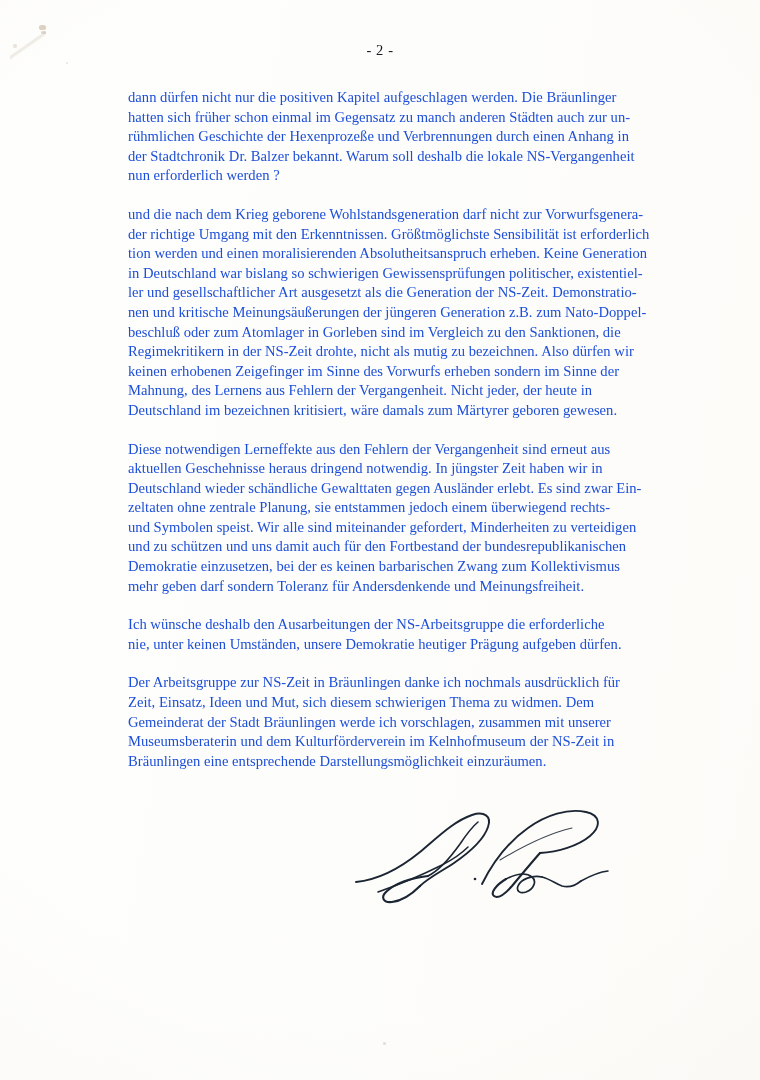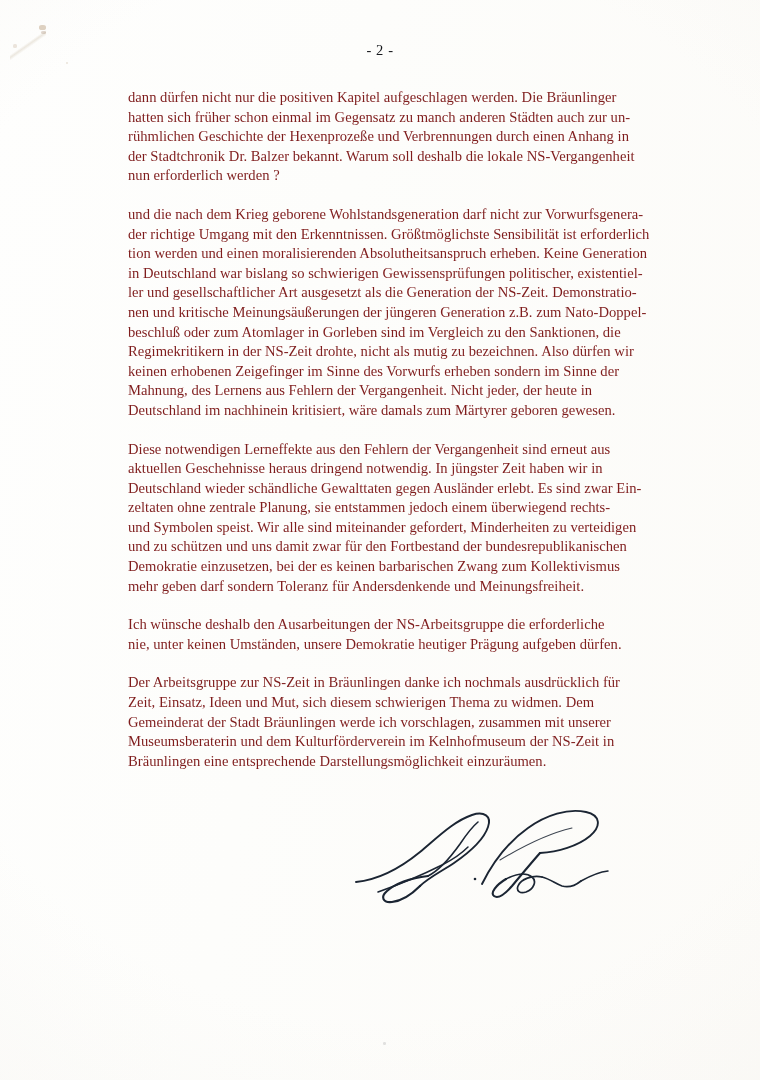--- a/index.html
+++ b/index.html
@@ -39,21 +39,21 @@
   .body-text {
     position: absolute;
     top: 88px;
     left: 128px;
     width: 542px;
   }
   .para {
     margin: 0 0 19px 0;
     font-size: 14.6px;
     line-height: 19.6px;
-    color: #7f1d1d;
+    color: #1d4ed8;
     letter-spacing: 0.02px;
   }
   .para .ln {
     display: block;
     white-space: pre;
   }
   
   .signature-area {
     position: absolute;
     left: 350px;
@@ -115,30 +115,30 @@
       <span class="ln">und die nach dem Krieg geborene Wohlstandsgeneration darf nicht zur Vorwurfsgenera-</span>
       <span class="ln">der richtige Umgang mit den Erkenntnissen. Größtmöglichste Sensibilität ist erforderlich</span>
       <span class="ln">tion werden und einen moralisierenden Absolutheitsanspruch erheben. Keine Generation</span>
       <span class="ln">in Deutschland war bislang so schwierigen Gewissensprüfungen politischer, existentiel-</span>
       <span class="ln">ler und gesellschaftlicher Art ausgesetzt als die Generation der NS-Zeit. Demonstratio-</span>
       <span class="ln">nen und kritische Meinungsäußerungen der jüngeren Generation z.B. zum Nato-Doppel-</span>
       <span class="ln">beschluß oder zum Atomlager in Gorleben sind im Vergleich zu den Sanktionen, die</span>
       <span class="ln">Regimekritikern in der NS-Zeit drohte, nicht als mutig zu bezeichnen. Also dürfen wir</span>
       <span class="ln">keinen erhobenen Zeigefinger im Sinne des Vorwurfs erheben sondern im Sinne der</span>
       <span class="ln">Mahnung, des Lernens aus Fehlern der Vergangenheit. Nicht jeder, der heute in</span>
-      <span class="ln">Deutschland im nachhinein kritisiert, wäre damals zum Märtyrer geboren gewesen.</span>
+      <span class="ln">Deutschland im bezeichnen kritisiert, wäre damals zum Märtyrer geboren gewesen.</span>
     </p>
 
     <p class="para">
       <span class="ln">Diese notwendigen Lerneffekte aus den Fehlern der Vergangenheit sind erneut aus</span>
       <span class="ln">aktuellen Geschehnisse heraus dringend notwendig. In jüngster Zeit haben wir in</span>
       <span class="ln">Deutschland wieder schändliche Gewalttaten gegen Ausländer erlebt. Es sind zwar Ein-</span>
       <span class="ln">zeltaten ohne zentrale Planung, sie entstammen jedoch einem überwiegend rechts-</span>
       <span class="ln">und Symbolen speist. Wir alle sind miteinander gefordert, Minderheiten zu verteidigen</span>
-      <span class="ln">und zu schützen und uns damit zwar für den Fortbestand der bundesrepublikanischen</span>
+      <span class="ln">und zu schützen und uns damit auch für den Fortbestand der bundesrepublikanischen</span>
       <span class="ln">Demokratie einzusetzen, bei der es keinen barbarischen Zwang zum Kollektivismus</span>
       <span class="ln">mehr geben darf sondern Toleranz für Andersdenkende und Meinungsfreiheit.</span>
     </p>
 
     <p class="para">
       <span class="ln">Ich wünsche deshalb den Ausarbeitungen der NS-Arbeitsgruppe die erforderliche</span>
       <span class="ln">nie, unter keinen Umständen, unsere Demokratie heutiger Prägung aufgeben dürfen.</span>
     </p>
 
     <p class="para">

